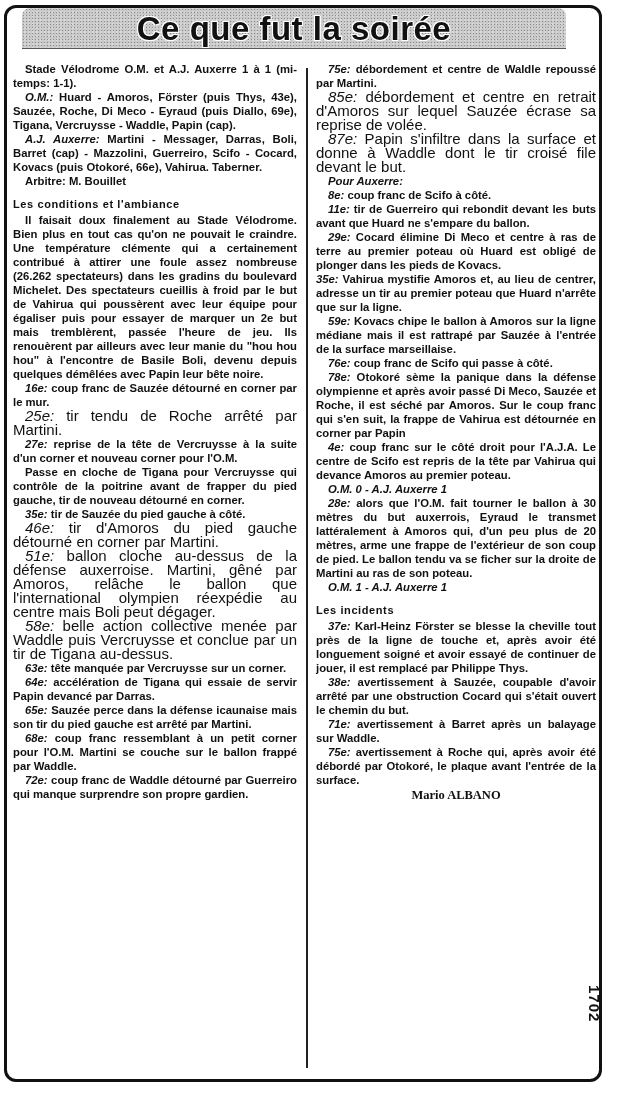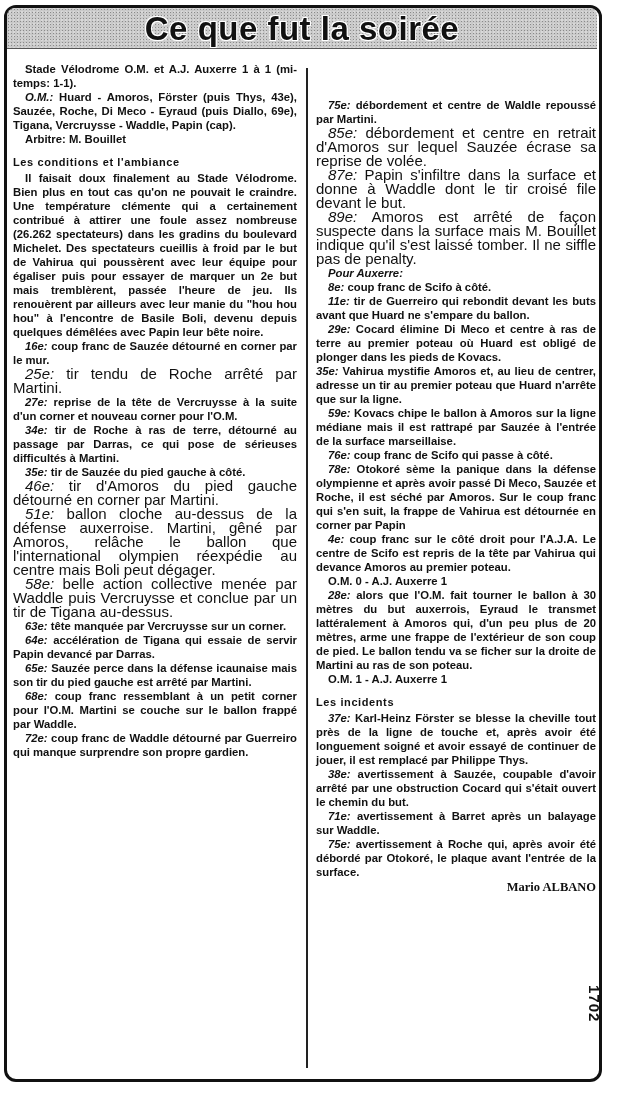--- a/index.html
+++ b/index.html
@@ -1,90 +1,90 @@
 <!DOCTYPE html>
 <html><head>
 <meta charset="utf-8">
 <style>
   html, body { margin: 0; padding: 0; background: #ffffff; }
   body { width: 623px; height: 1093px; position: relative; overflow: hidden;
          font-family: "Liberation Sans", "DejaVu Sans", sans-serif; color: #111; }
   .frame { position: absolute; left: 4px; top: 5px; width: 598px; height: 1077px;
            border: 3px solid #111; border-radius: 12px; box-sizing: border-box; }
-  .banner { position: absolute; left: 7px; top: 8px; width: 590px; height: 40px;
+  .banner { position: absolute; left: 22px; top: 8px; width: 544px; height: 40px;
             background-color: #c9c9c9;
             background-image: radial-gradient(#8a8a8a 0.6px, transparent 0.8px),
                               radial-gradient(#e8e8e8 0.6px, transparent 0.8px);
             background-size: 3px 3px, 4px 4px; background-position: 0 0, 1px 2px;
             border-radius: 8px 8px 0 0; border-bottom: 1px solid #555; }
   .title { position: absolute; left: 0; right: 0; top: 2px; text-align: center;
            font-family: "Liberation Sans", sans-serif; font-weight: bold; font-size: 33px;
            color: #111; letter-spacing: 0.5px;
            text-shadow: 1px 1px 0 #fff, -1px -1px 0 #fff, 1px -1px 0 #fff, -1px 1px 0 #fff; }
   .col { position: absolute; top: 62px; font-size: 11.3px; line-height: 14px;
          text-align: justify; }
   .col-left { left: 13px; width: 284px; }
-  .col-right { left: 316px; width: 280px; margin-top: 36px; }
+  .col-right { left: 316px; width: 280px; }
   .rule { position: absolute; left: 306px; top: 68px; width: 2px; height: 1000px; background: #222; }
   p { margin: 0; text-indent: 12px; }
   p.noindent { text-indent: 0; }
   .min { font-style: italic; }
   .sec { font-family: "Liberation Sans", sans-serif; font-weight: bold; font-size: 11px;
          letter-spacing: 0.6px; margin: 9px 0 2px 0; text-indent: 0; }
-  .score { padding-left: 12px; text-indent: 0; }
+  .score { font-style: italic; padding-left: 12px; text-indent: 0; }
   .sub { font-style: italic; text-indent: 12px; }
   .light { font-weight: normal; font-family: "Liberation Sans", sans-serif; font-size: 15px; }
   .bold { font-weight: bold; }
-  .sig { text-align: right; font-family: "Liberation Serif", serif; font-weight: bold;
+  .sig { text-align: center; font-family: "Liberation Serif", serif; font-weight: bold;
          font-size: 12.5px; margin-top: 1px; text-indent: 0; }
   .margin-mark { position: absolute; left: 603px; top: 985px; font-family: "Liberation Sans", sans-serif;
                  font-weight: bold; font-size: 15px; transform: rotate(90deg); transform-origin: left top;
                  color: #111; letter-spacing: 1px; }
 </style>
 </head>
 <body>
 
 <div class="frame"></div>
 <div class="banner">
   <div class="title">Ce que fut la soirée</div>
 </div>
 
 <div class="rule"></div>
 
 <div class="col col-left">
   <p class="bold">Stade Vélodrome O.M. et A.J. Auxerre 1 à 1 (mi-temps: 1-1).</p>
   <p class="bold"><span class="min">O.M.:</span><span> Huard - Amoros, Förster (puis Thys, 43e), Sauzée, Roche, Di Meco - Eyraud (puis Diallo, 69e), Tigana, Vercruysse - Waddle, Papin (cap).</span></p>
+  <p class="bold"><span class="min">A.J. Auxerre:</span><span> Martini - Messager, Darras, Boli, Barret (cap) - Mazzolini, Guerreiro, Scifo - Cocard, Kovacs (puis Otokoré, 66e), Vahirua. Taberner.</span></p>
   <p class="bold">Arbitre: M. Bouillet</p>
 
   <p class="sec">Les conditions et l'ambiance</p>
   <p class="bold">Il faisait doux finalement au Stade Vélodrome. Bien plus en tout cas qu'on ne pouvait le craindre. Une température clémente qui a certainement contribué à attirer une foule assez nombreuse (26.262 spectateurs) dans les gradins du boulevard Michelet. Des spectateurs cueillis à froid par le but de Vahirua qui poussèrent avec leur équipe pour égaliser puis pour essayer de marquer un 2e but mais tremblèrent, passée l'heure de jeu. Ils renouèrent par ailleurs avec leur manie du "hou hou hou" à l'encontre de Basile Boli, devenu depuis quelques démêlées avec Papin leur bête noire.</p>
 
   <div id="om-left">
       <p class="bold"><span class="min">16e:</span><span> coup franc de Sauzée détourné en corner par le mur.</span></p>
       <p class="light"><span class="min">25e:</span><span> tir tendu de Roche arrêté par Martini.</span></p>
       <p class="bold"><span class="min">27e:</span><span> reprise de la tête de Vercruysse à la suite d'un corner et nouveau corner pour l'O.M.</span></p>
-      <p class="bold"><span class="min">34e:</span><span> tir de Roche à ras de terre, détourné au passage par Darras, ce qui pose de sérieuses difficultés à Martini.</span></p>
+      <p class="bold"><span>Passe en cloche de Tigana pour Vercruysse qui contrôle de la poitrine avant de frapper du pied gauche, tir de nouveau détourné en corner.</span></p>
       <p class="bold"><span class="min">35e:</span><span> tir de Sauzée du pied gauche à côté.</span></p>
       <p class="light"><span class="min">46e:</span><span> tir d'Amoros du pied gauche détourné en corner par Martini.</span></p>
       <p class="light"><span class="min">51e:</span><span> ballon cloche au-dessus de la défense auxerroise. Martini, gêné par Amoros, relâche le ballon que l'international olympien réexpédie au centre mais Boli peut dégager.</span></p>
       <p class="light"><span class="min">58e:</span><span> belle action collective menée par Waddle puis Vercruysse et conclue par un tir de Tigana au-dessus.</span></p>
       <p class="bold"><span class="min">63e:</span><span> tête manquée par Vercruysse sur un corner.</span></p>
       <p class="bold"><span class="min">64e:</span><span> accélération de Tigana qui essaie de servir Papin devancé par Darras.</span></p>
       <p class="bold"><span class="min">65e:</span><span> Sauzée perce dans la défense icaunaise mais son tir du pied gauche est arrêté par Martini.</span></p>
       <p class="bold"><span class="min">68e:</span><span> coup franc ressemblant à un petit corner pour l'O.M. Martini se couche sur le ballon frappé par Waddle.</span></p>
       <p class="bold"><span class="min">72e:</span><span> coup franc de Waddle détourné par Guerreiro qui manque surprendre son propre gardien.</span></p>
     </div>
 </div>
 
 <div class="col col-right">
   <div id="om-right">
       <p class="bold"><span class="min">75e:</span><span> débordement et centre de Waldle repoussé par Martini.</span></p>
       <p class="light"><span class="min">85e:</span><span> débordement et centre en retrait d'Amoros sur lequel Sauzée écrase sa reprise de volée.</span></p>
       <p class="light"><span class="min">87e:</span><span> Papin s'infiltre dans la surface et donne à Waddle dont le tir croisé file devant le but.</span></p>
-      <p class="light"><span class="min">89e:</span><span> Amoros est arrêté de façon suspecte dans la surface mais M. Bouillet indique qu'il s'est laissé tomber. Il ne siffle pas de penalty.</span></p>
     </div>
   <p class="sub bold">Pour Auxerre:</p>
   <div id="aja-list">
       <p class="bold"><span class="min">8e:</span><span> coup franc de Scifo à côté.</span></p>
       <p class="bold"><span class="min">11e:</span><span> tir de Guerreiro qui rebondit devant les buts avant que Huard ne s'empare du ballon.</span></p>
       <p class="bold"><span class="min">29e:</span><span> Cocard élimine Di Meco et centre à ras de terre au premier poteau où Huard est obligé de plonger dans les pieds de Kovacs.</span></p>
       <p class="bold noindent"><span class="min">35e:</span><span> Vahirua mystifie Amoros et, au lieu de centrer, adresse un tir au premier poteau que Huard n'arrête que sur la ligne.</span></p>
       <p class="bold"><span class="min">59e:</span><span> Kovacs chipe le ballon à Amoros sur la ligne médiane mais il est rattrapé par Sauzée à l'entrée de la surface marseillaise.</span></p>
       <p class="bold"><span class="min">76e:</span><span> coup franc de Scifo qui passe à côté.</span></p>
       <p class="bold"><span class="min">78e:</span><span> Otokoré sème la panique dans la défense olympienne et après avoir passé Di Meco, Sauzée et Roche, il est séché par Amoros. Sur le coup franc qui s'en suit, la frappe de Vahirua est détournée en corner par Papin</span></p>

